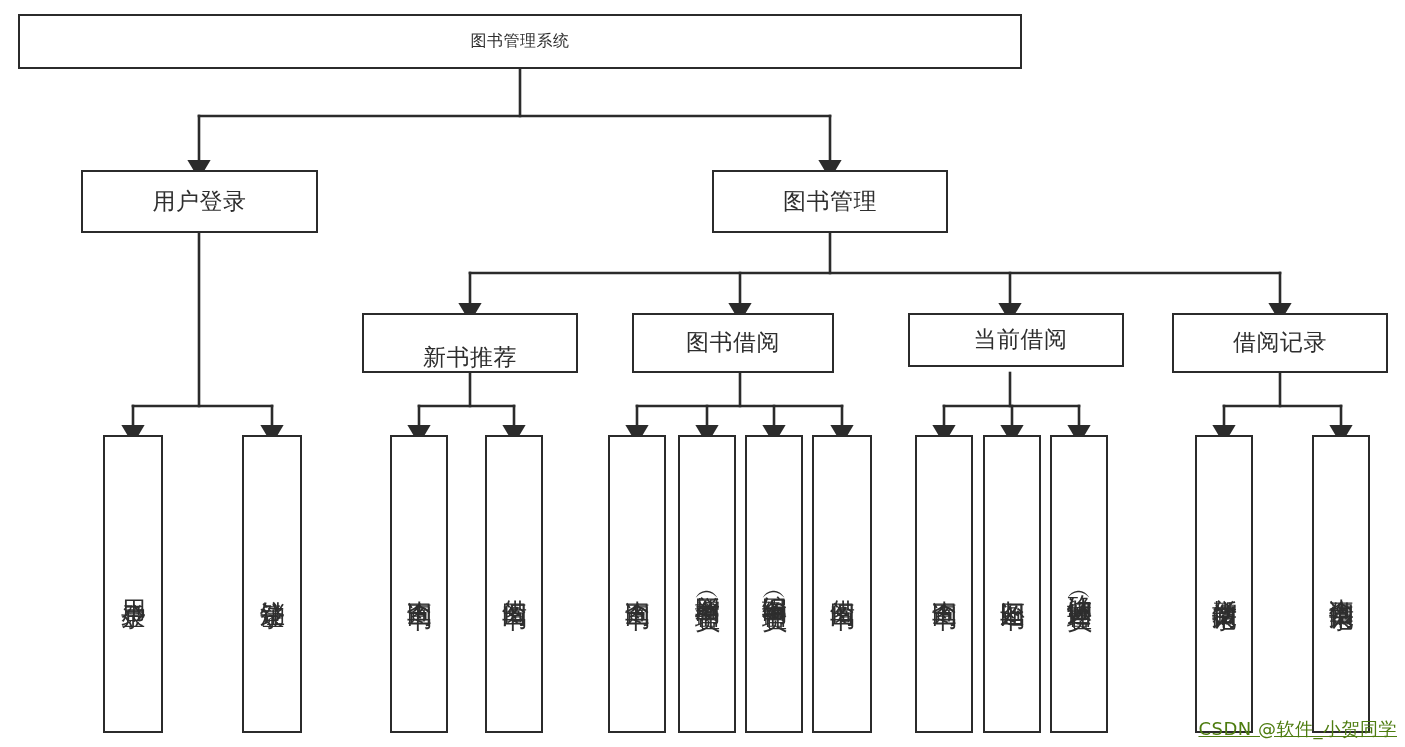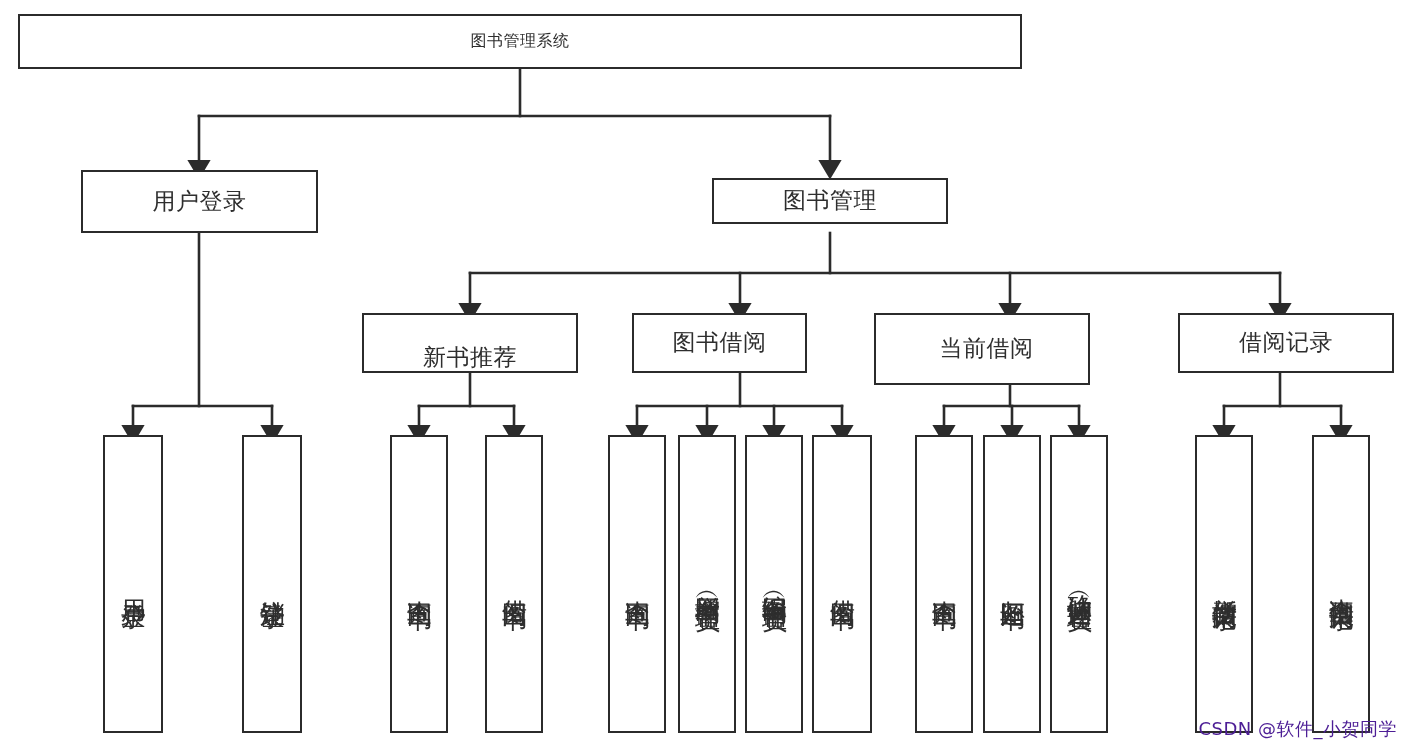--- a/index.html
+++ b/index.html
@@ -59,24 +59,25 @@
     text-orientation: upright;
     font-size: 25px;
     line-height: 1.12;
     letter-spacing: 2px;
   }
   #watermark {
     position: absolute;
     right: 8px;
     bottom: 6px;
     font-size: 18px;
-    color: #4c1d95;
+    color: #4d7c0f;
     letter-spacing: 0.5px;
     white-space: nowrap;
     font-family: "DejaVu Sans", "Liberation Sans", sans-serif;
+    text-decoration: underline;
   }
 </style>
 </head>
 <body>
 
 <div id="diagram-root">
 
   <svg id="edge-layer" viewBox="0 0 1405 747" width="1405" height="747" xmlns="http://www.w3.org/2000/svg">
     <defs>
       <marker id="arrow" markerWidth="11" markerHeight="11" refX="1.2" refY="4.5" orient="auto" markerUnits="strokeWidth">
@@ -129,34 +130,34 @@
     </g>
   </svg>
 
   <div class="node horiz root" style="left:18px; top:14px; width:1004px; height:55px;">
     <span class="label">图书管理系统</span>
   </div>
 
   <div class="node horiz" style="left:81px; top:170px; width:237px; height:63px;">
     <span class="label">用户登录</span>
   </div>
-  <div class="node horiz" style="left:712px; top:178px; width:236px; height:46px;">
+  <div class="node horiz" style="left:712px; top:170px; width:236px; height:63px;">
     <span class="label">图书管理</span>
   </div>
 
   <div class="node horiz" style="left:362px; top:313px; width:216px; height:60px;align-items:flex-end;">
     <span class="label">新书推荐</span>
   </div>
-  <div class="node horiz" style="left:632px; top:313px; width:175px; height:60px;">
+  <div class="node horiz" style="left:632px; top:313px; width:202px; height:60px;">
     <span class="label">图书借阅</span>
   </div>
-  <div class="node horiz" style="left:874px; top:313px; width:216px; height:72px;padding-left:9px;">
+  <div class="node horiz" style="left:908px; top:313px; width:216px; height:54px;padding-left:9px;">
     <span class="label">当前借阅</span>
   </div>
-  <div class="node horiz" style="left:1172px; top:313px; width:216px; height:60px;margin-left:6px;">
+  <div class="node horiz" style="left:1172px; top:313px; width:216px; height:60px;">
     <span class="label">借阅记录</span>
   </div>
 
   <div class="node vert" style="left:103px; top:435px; width:60px; height:298px;">
     <span class="label">用户登录</span>
   </div>
   <div class="node vert" style="left:242px; top:435px; width:60px; height:298px;">
     <span class="label">注销登录</span>
   </div>
   <div class="node vert" style="left:390px; top:435px; width:58px; height:298px;">

